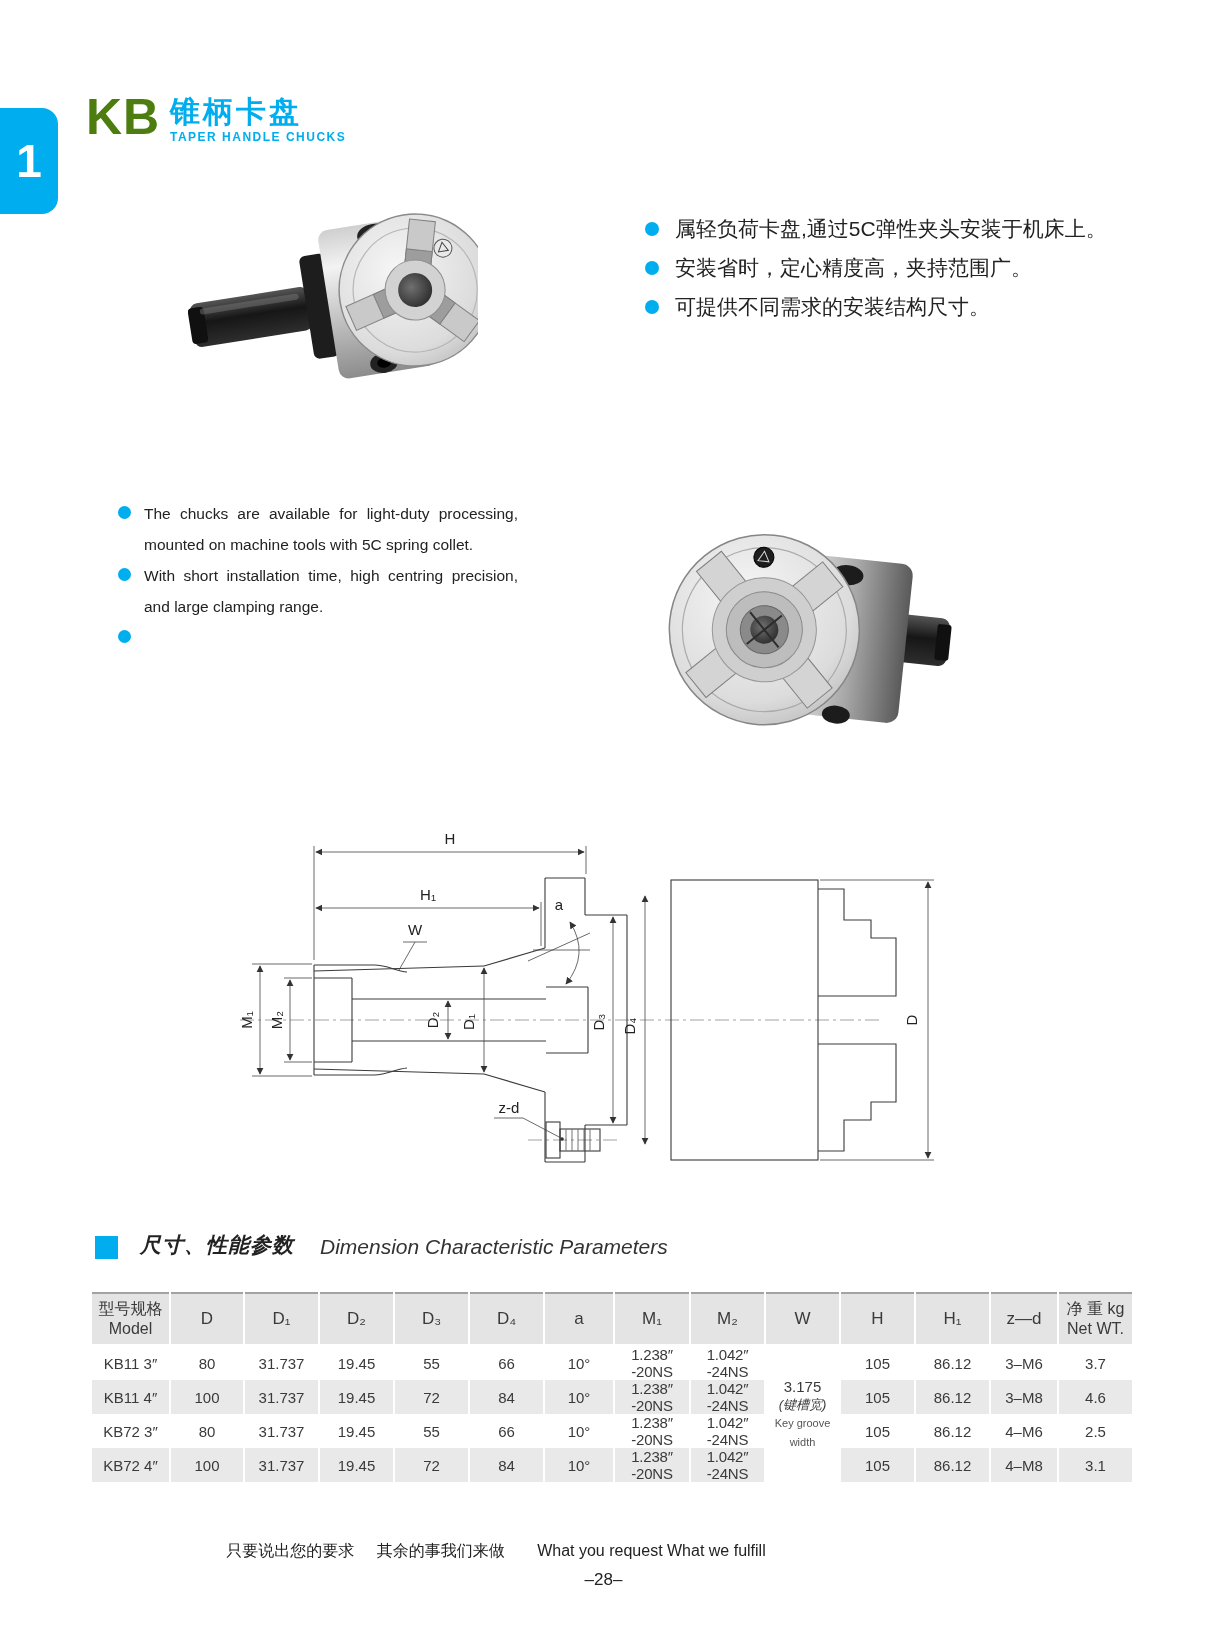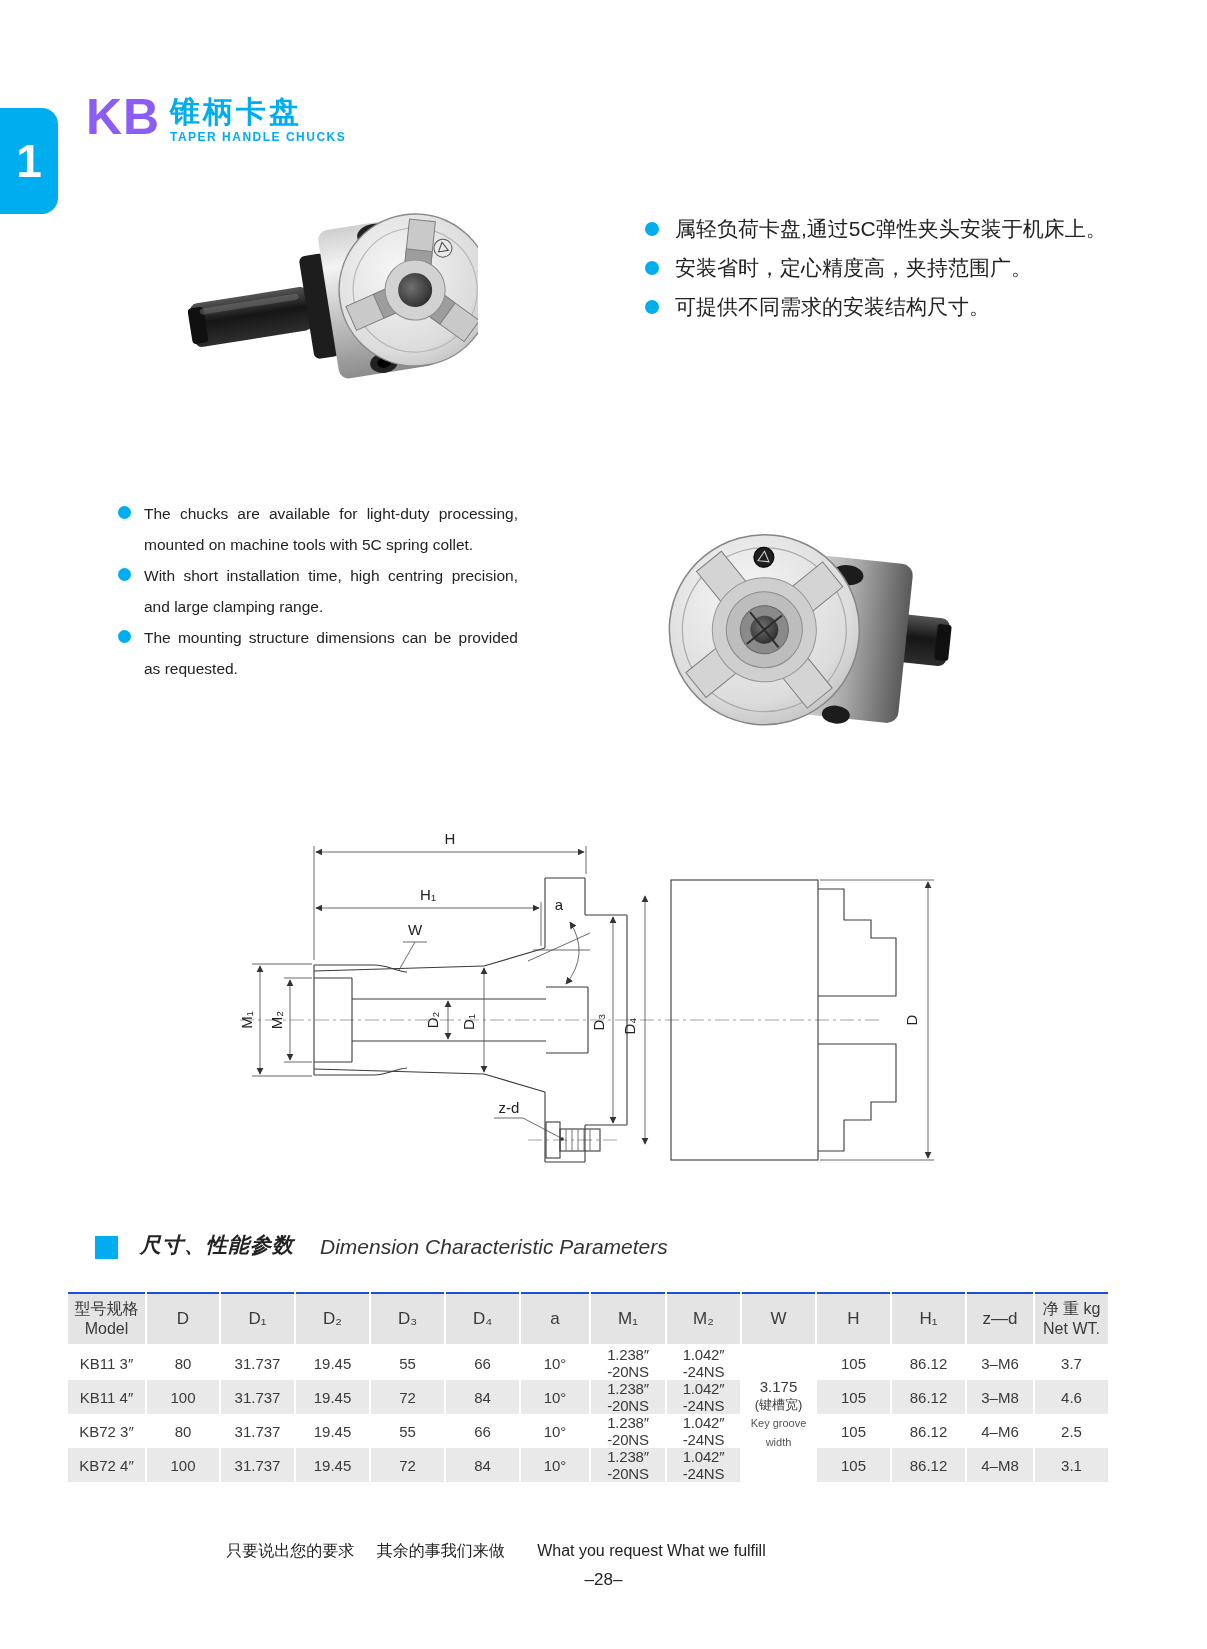--- a/index.html
+++ b/index.html
@@ -3,21 +3,21 @@
 <meta charset="utf-8">
 <style>
   html,body{margin:0;padding:0;background:#ffffff;}
   body{font-family:"Liberation Sans","DejaVu Sans",sans-serif;color:#2b2b2b;}
   .page{position:relative;width:1207px;height:1649px;background:#fff;overflow:hidden;}
 
   
   .chapter-tab{position:absolute;left:0;top:108px;width:58px;height:106px;background:#00AEEF;
     border-radius:0 16px 16px 0;display:flex;align-items:center;justify-content:center;
     color:#fff;font-size:46px;font-weight:bold;}
-  .brand{position:absolute;left:86px;top:88px;font-size:50px;font-weight:bold;color:#8b5cf6;letter-spacing:1px;}
+  .brand{position:absolute;left:86px;top:88px;font-size:50px;font-weight:bold;color:#4d7c0f;letter-spacing:1px;}
   .title-zh{position:absolute;left:170px;top:92px;font-size:30px;font-weight:bold;color:#00AEEF;letter-spacing:3px;}
   .title-en{position:absolute;left:170px;top:130px;font-size:12px;color:#00AEEF;letter-spacing:1.5px;font-weight:bold;}
 
   
   .zh-list{position:absolute;left:645px;top:210px;width:470px;}
   .zh-list .item{position:relative;padding-left:30px;font-size:21px;line-height:38px;color:#222;margin-bottom:1px;text-align:justify;}
   .en-list{position:absolute;left:118px;top:498px;width:400px;}
   .en-list .item{position:relative;padding-left:26px;font-size:15.5px;line-height:31px;color:#222;text-align:justify;}
   .dot{position:absolute;left:0;top:12px;width:14px;height:14px;border-radius:50%;background:#00AEEF;}
   .en-list .dot{top:8px;width:13px;height:13px;}
@@ -34,33 +34,33 @@
   .cl{stroke:#8a8a8a;stroke-width:0.8;stroke-dasharray:14 4 3 4;fill:none;}
   .dl{font-size:15px;fill:#222;}
 
   
   .section-title{position:absolute;left:95px;top:1231px;display:flex;align-items:flex-end;font-style:italic;}
   .sq{width:23px;height:23px;background:#00AEEF;margin-right:22px;}
   .st-zh{font-size:21px;font-weight:bold;color:#222;letter-spacing:1px;}
   .st-en{font-size:21px;color:#333;margin-left:26px;}
 
   
-  .spec-table{position:absolute;left:68px;top:1292px;width:1040px;border-collapse:collapse;
-    border-top:2px solid #1d4ed8;table-layout:fixed;}
+  .spec-table{position:absolute;left:92px;top:1292px;width:1040px;border-collapse:collapse;
+    border-top:2px solid #a3a3a3;table-layout:fixed;}
   .spec-table th,.spec-table td{border-left:2px solid #fff;text-align:center;vertical-align:middle;
     padding:0;color:#3a3a3a;}
   .spec-table th:first-child,.spec-table td:first-child{border-left:none;}
   .spec-table thead th{background:#e4e4e4;height:50px;font-size:17px;font-weight:normal;border-bottom:2px solid #fff;}
   .spec-table tbody td{height:28px;font-size:15px;text-align:center;}
   .spec-table tbody tr.alt td{background:#e9e9e9;}
   .hdr2{display:block;line-height:20px;font-size:16px;}
   .mcell{font-size:10px;letter-spacing:-0.2px;color:#4a4a4a;}
   .wcell{font-size:14px;line-height:17px;color:#3a3a3a;}
   .wcell .wv{font-size:15px;}
-  .wcell .wzh{font-size:13px;}
+  .wcell .wzh{font-size:13px;font-style:italic;}
   .wcell .wen{font-size:11px;color:#555;}
   .modelcell{font-size:14px;}
 
   
   .slogan{position:absolute;left:0;top:1541px;width:992px;text-align:center;font-size:16px;color:#222;}
   .slogan .en{margin-left:28px;}
   .slogan .zh2{margin-left:18px;}
   .pagenum{position:absolute;left:0;top:1570px;width:1207px;text-align:center;font-size:17px;color:#222;}
 </style>
 </head>
@@ -152,21 +152,20 @@
     <div class="item">
       <span class="dot"></span>
       <span>The chucks are available for light-duty processing, mounted on machine tools with 5C spring collet.</span>
     </div>
     <div class="item">
       <span class="dot"></span>
       <span>With  short installation time, high centring precision,  and large clamping range.</span>
     </div>
     <div class="item">
       <span class="dot"></span>
-      <span>The mounting structure dimensions can be provided as requested.</span>
     </div>
   </div>
 
   <svg class="photo2" width="318" height="252" viewBox="0 0 318 252">
     <defs>
       <linearGradient id="gMetal2" x1="0" y1="0" x2="1" y2="0">
         <stop offset="0" stop-color="#e2e2e2"></stop>
           <stop offset="0.5" stop-color="#a8a8a8"></stop>
           <stop offset="1" stop-color="#5a5a5a"></stop>
       </linearGradient>

